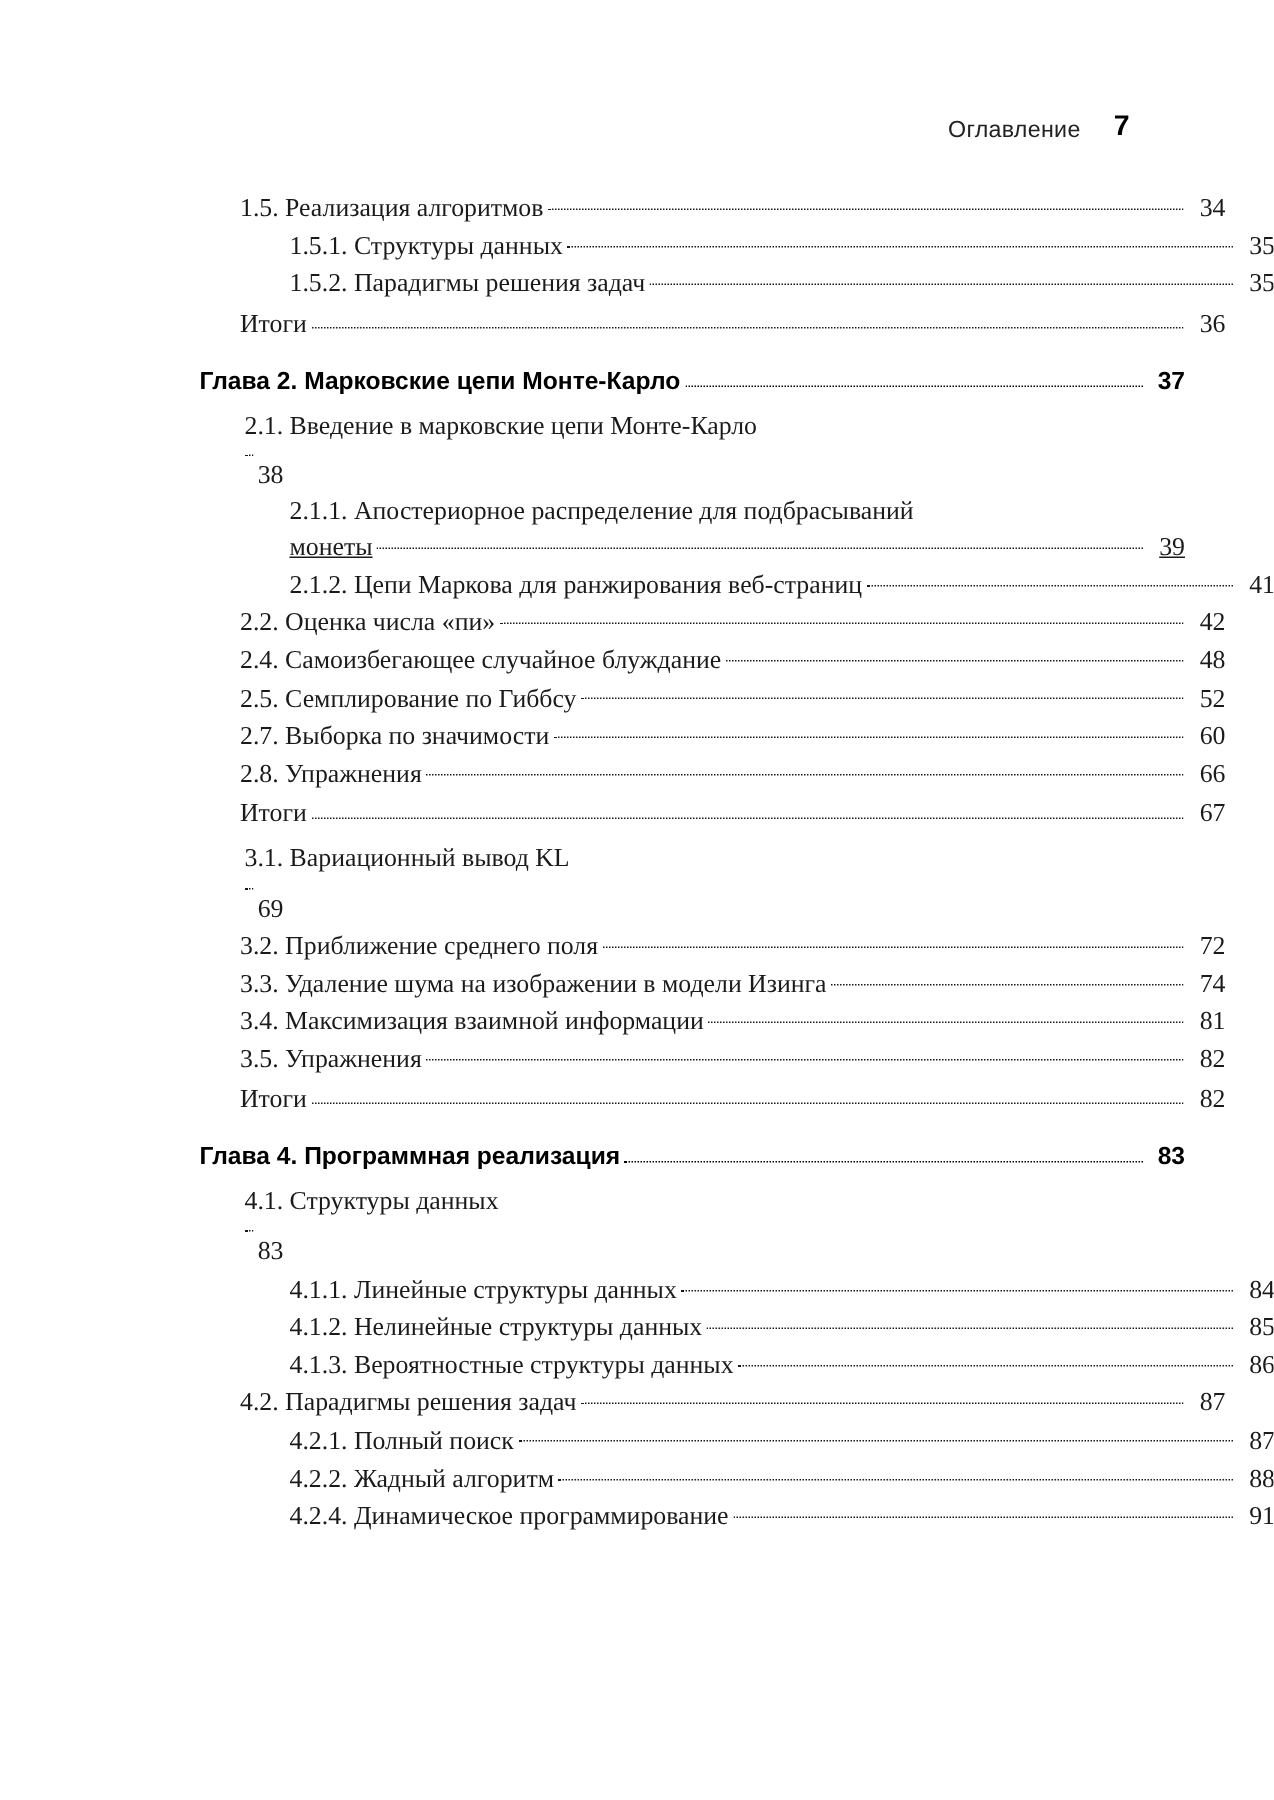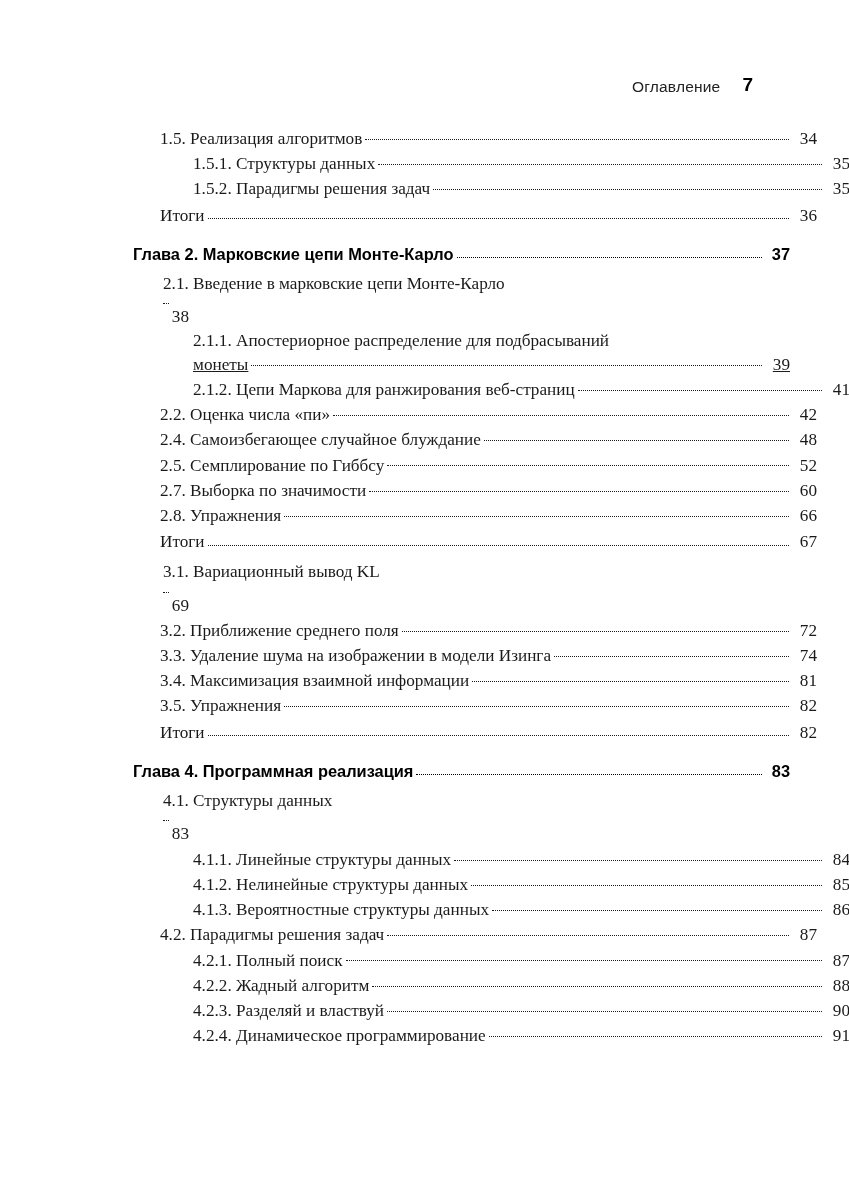--- a/index.html
+++ b/index.html
@@ -280,24 +280,19 @@
         <span class="label">4.2.1. Полный поиск</span>
         <span class="dots"></span>
         <span class="pageno">87</span>
       </div>
       <div class="row lvl2">
         <span class="label">4.2.2. Жадный алгоритм</span>
         <span class="dots"></span>
         <span class="pageno">88</span>
       </div>
       <div class="row lvl2">
-        <span class="label">4.2.3. Разделяй и властвуй</span>
-        <span class="dots"></span>
-        <span class="pageno">90</span>
-      </div>
-      <div class="row lvl2">
         <span class="label">4.2.4. Динамическое программирование</span>
         <span class="dots"></span>
         <span class="pageno">91</span>
       </div>
     </div>
 
 </div>
 
 </body></html>

